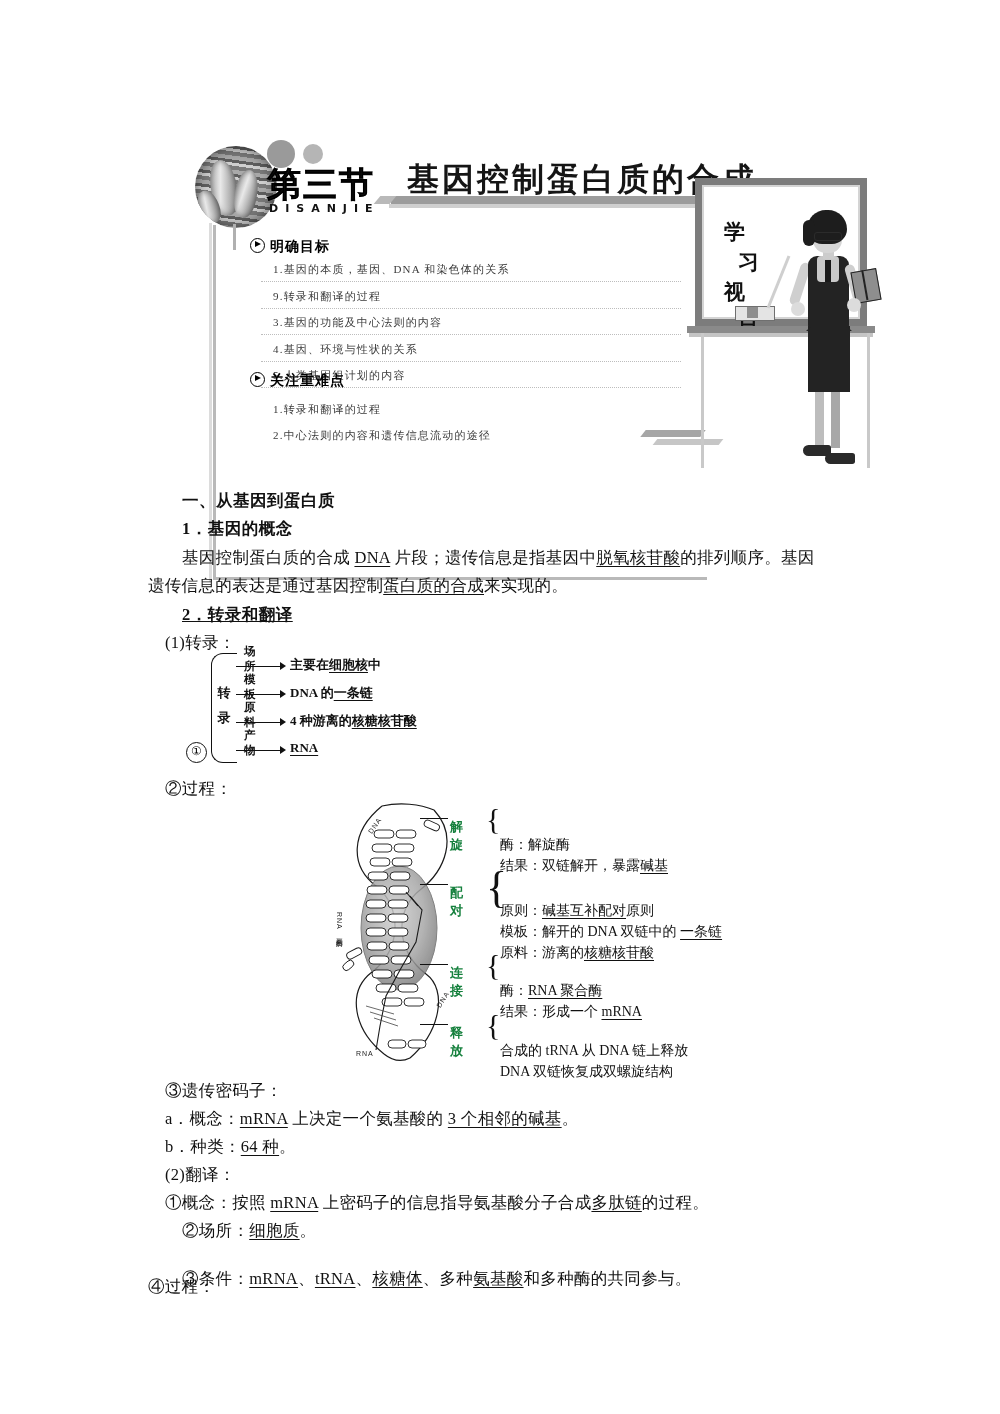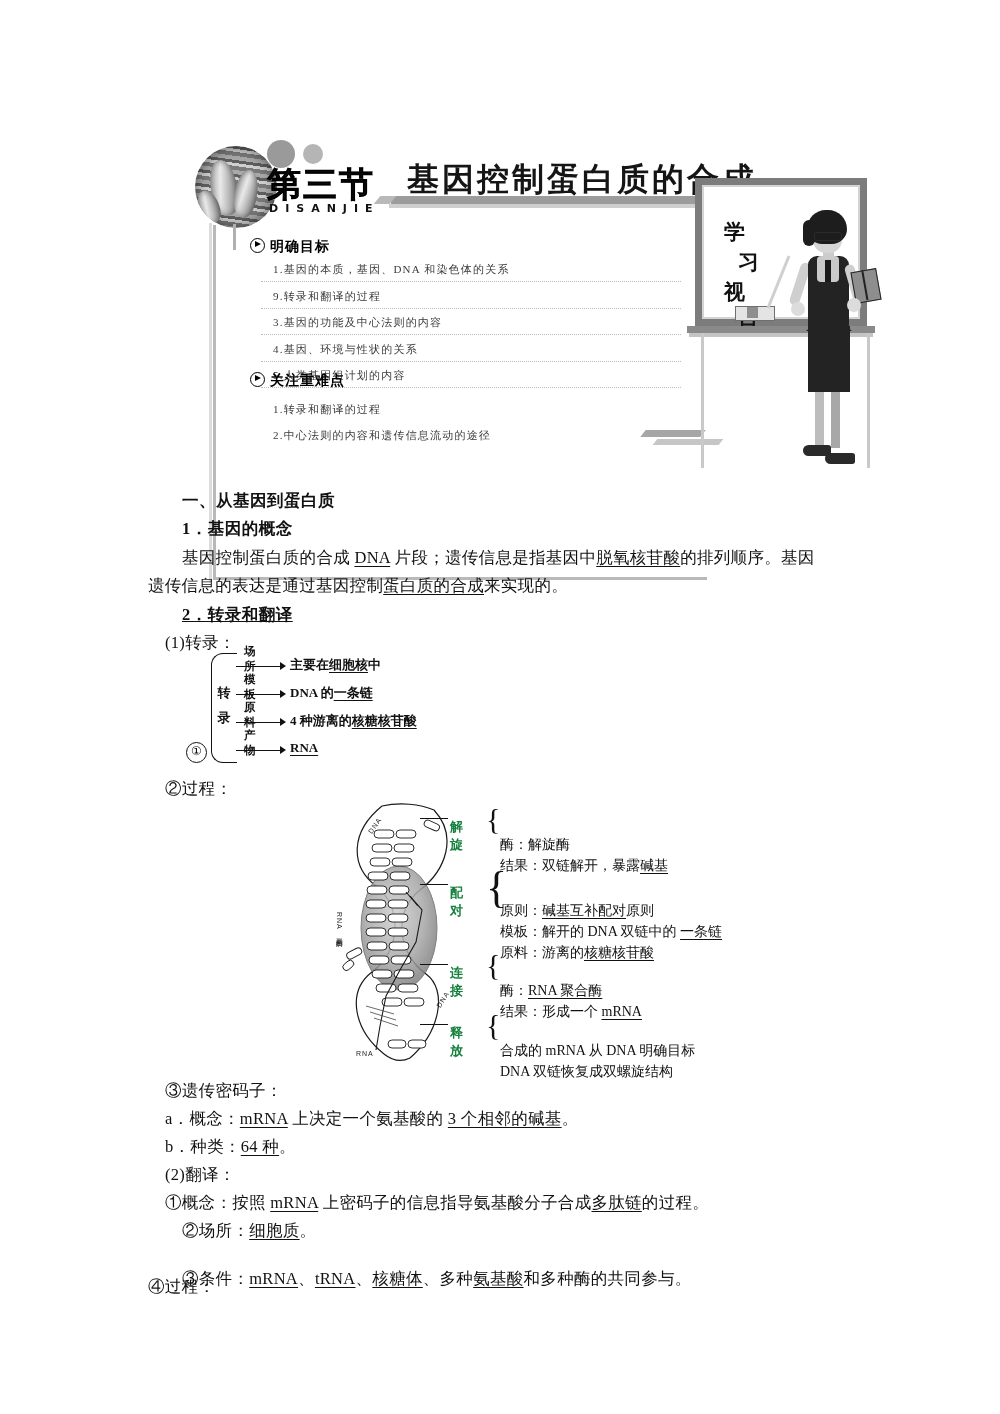--- a/index.html
+++ b/index.html
@@ -472,19 +472,19 @@
         <span class="stage-lines">
           <div><span>酶：</span><span class="u">RNA 聚合酶</span></div>
           <div><span>结果：形成一个 </span><span class="u">mRNA</span></div>
         </span>
       </div>
       <div class="stagegrp" style="left: 420px; top: 1012px;">
         <span class="stage-lead"></span>
         <span class="stage-name">释放</span>
         <span class="stage-brace">{</span>
         <span class="stage-lines">
-          <div><span>合成的 mRNA 从 DNA 明确目标</span></div>
+          <div><span>合成的 tRNA 从 DNA 链上释放</span></div>
           <div><span>DNA 双链恢复成双螺旋结构</span></div>
         </span>
       </div>
     </div>
 
 </div>
 
 </body></html>

